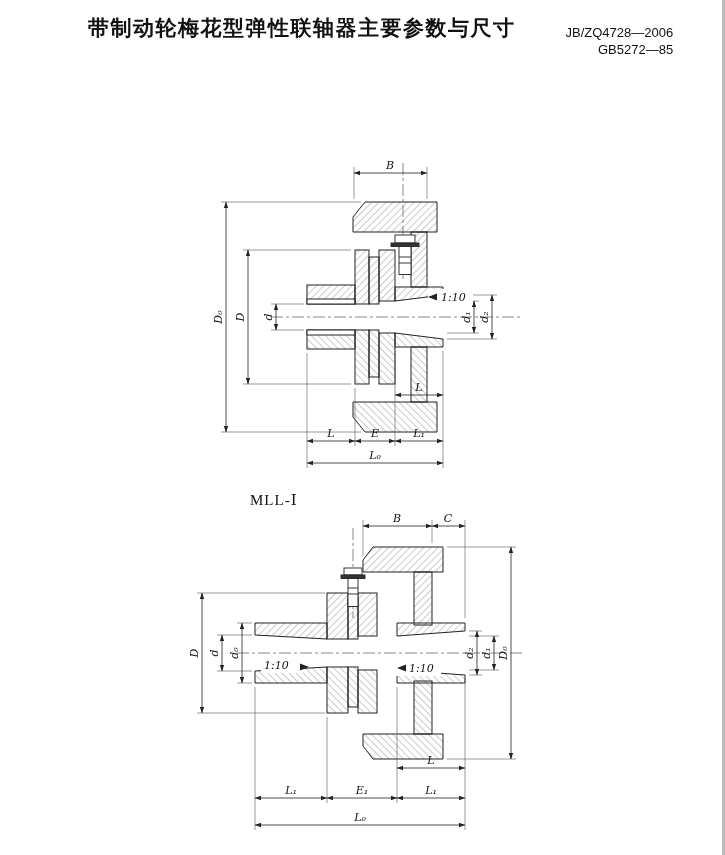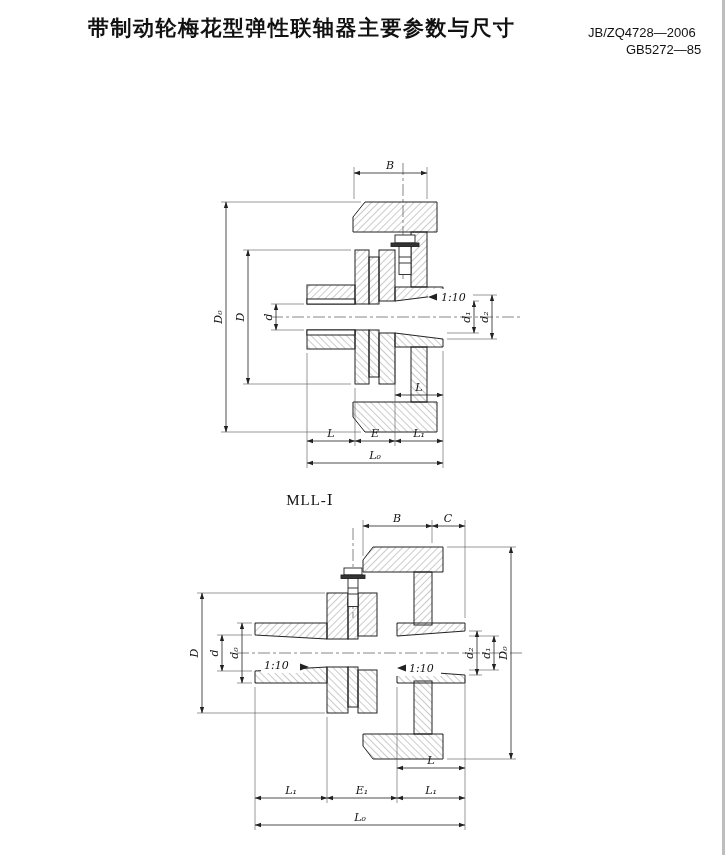--- a/index.html
+++ b/index.html
@@ -1,26 +1,26 @@
 <!DOCTYPE html>
 <html><head>
 <meta charset="utf-8">
 <style>
   html,body{margin:0;padding:0;background:#e8e8e8;}
   .page{position:relative;width:725px;height:855px;background:#ffffff;overflow:hidden;
         font-family:"Liberation Serif","DejaVu Serif",serif;color:#111;}
   .scan-edge{position:absolute;right:0;top:0;width:3px;height:855px;background:#bdbdbd;}
   .title{position:absolute;left:88px;top:14px;font-size:21px;font-weight:bold;letter-spacing:1.5px;
          font-family:"Liberation Sans","DejaVu Sans",sans-serif;}
-  .standards{position:absolute;left:588px;top:24px;font-size:13px;line-height:17px;
-             font-family:"Liberation Sans","DejaVu Sans",sans-serif;}
+  .standards{position:absolute;left:560px;top:24px;font-size:13px;line-height:17px;
+             font-family:"Liberation Sans","DejaVu Sans",sans-serif;text-align:right;}
   .standards .l2{margin-left:38px;}
   .notes{position:absolute;left:78px;top:60px;font-size:14.5px;line-height:24px;}
   .fig{position:absolute;}
-  .caption{position:absolute;font-size:15px;letter-spacing:1px;text-align:center;width:120px;}
+  .caption{position:absolute;font-size:15px;letter-spacing:1px;width:120px;}
   text.dim{font-family:"DejaVu Serif","Liberation Serif",serif;font-style:italic;
            font-size:11px;fill:#111;}
 </style>
 </head>
 <body>
 
 <div class="page">
   <div class="scan-edge"></div>
 
   <div class="title">带制动轮梅花型弹性联轴器主要参数与尺寸</div>

